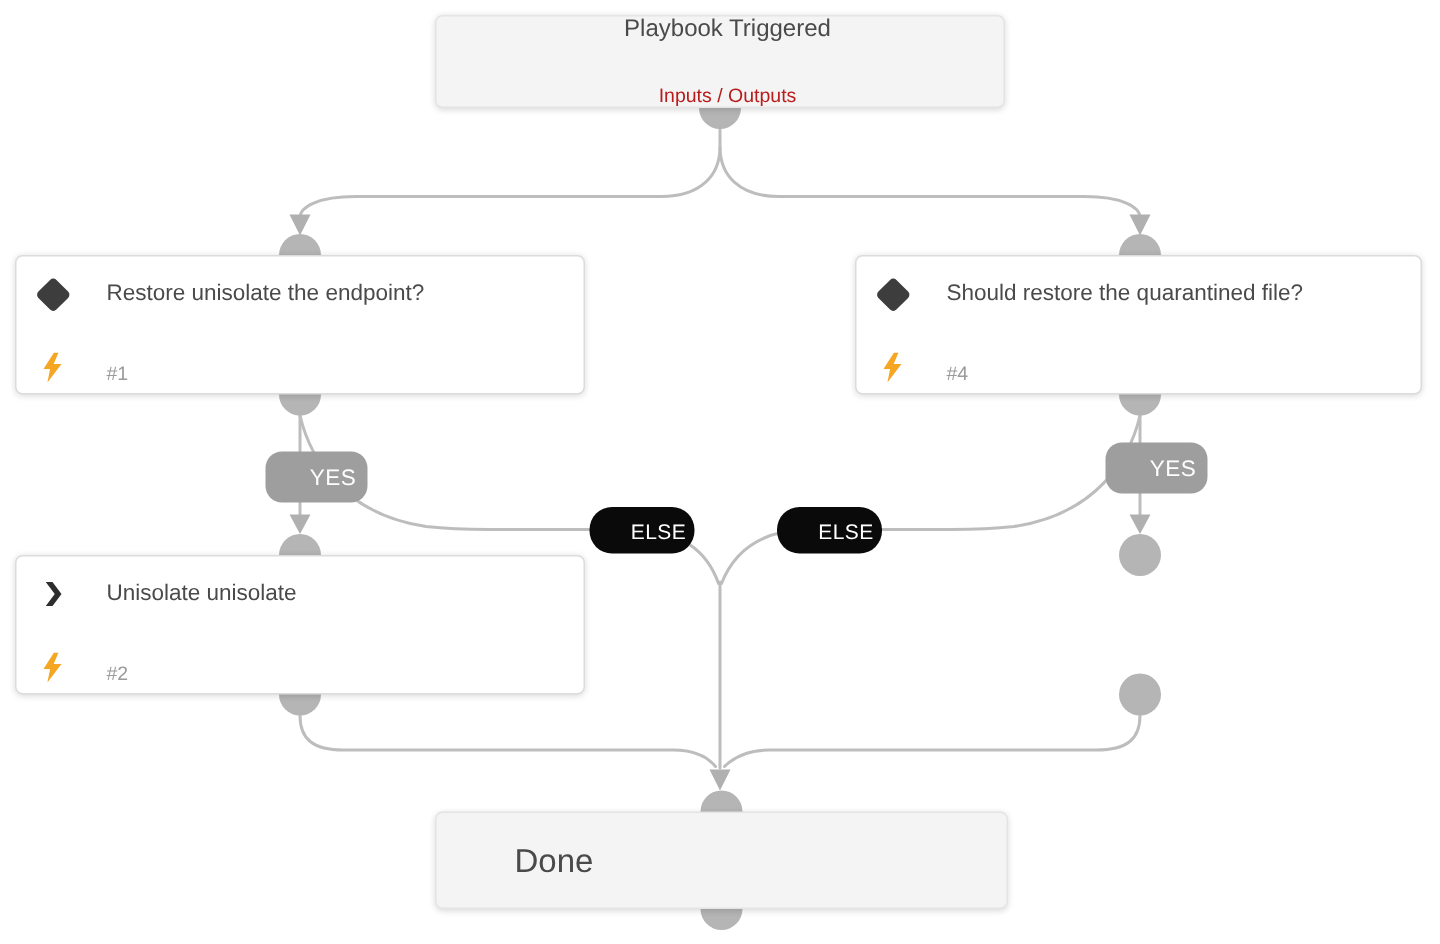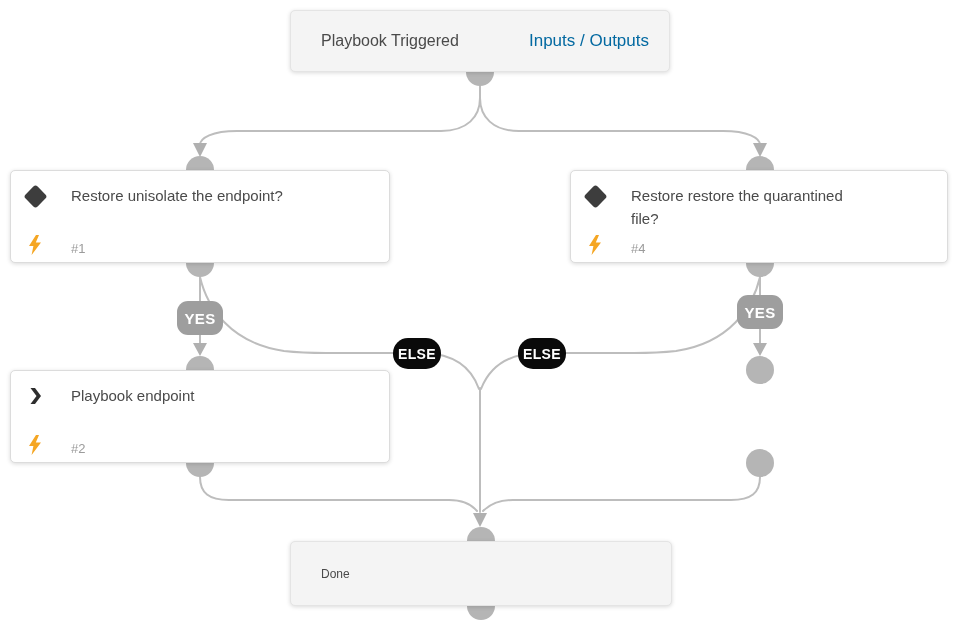--- a/index.html
+++ b/index.html
@@ -8,40 +8,40 @@
     font-family:"Liberation Sans","DejaVu Sans",sans-serif;
   }
   .wires{position:absolute;left:0;top:0;z-index:1;}
   .node{
     position:absolute;z-index:2;background:#ffffff;
     border:1px solid #dcdcdc;border-radius:5px;
     box-shadow:0 1px 4px rgba(0,0,0,0.15);
     box-sizing:border-box;
   }
   .node.tinted{background:#f4f4f4;border-color:#e4e4e4;}
-  .trigger{left:290px;top:10px;width:380px;height:62px;display:flex;align-items:center;padding:0 20px 0 30px;}
+  .trigger{left:290px;top:10px;width:380px;height:62px;display:flex;align-items:center;padding:0 20px 0 30px;flex-direction:column;}
   .trigger-title{font-size:16px;color:#4a4a4a;flex:1;}
-  .io-label{font-size:17px;color:#0369a1;}
+  .io-label{font-size:13px;color:#b91c1c;}
   .done{left:290px;top:541px;width:382px;height:65px;display:flex;align-items:center;padding:0 30px;}
-  .done-title{font-size:12px;color:#4a4a4a;}
+  .done-title{font-size:22px;color:#4a4a4a;margin-left:22px;}
   .step{width:380px;height:93px;}
   #decision-left{left:10px;top:170px;}
   #decision-right{left:570px;top:170px;width:378px;}
   #action-left{left:10px;top:370px;}
   #action-right{left:570px;top:370px;width:378px;}
   .row1{position:absolute;left:12px;top:13px;right:14px;display:flex;align-items:flex-start;}
   .row2{position:absolute;left:12px;top:62px;height:24px;display:flex;align-items:center;}
   .icon-cell{width:24px;flex:0 0 24px;display:flex;justify-content:center;margin-right:24px;}
   .node-title{font-size:15px;line-height:23px;color:#4a4a4a;max-width:250px;}
   .ref{font-size:13px;color:#9b9b9b;margin-top:7px;}
   .diamond{width:17px;height:17px;background:#3d3d3d;border-radius:3px;transform:rotate(45deg);margin-top:4px;}
   .chevron-svg{margin-top:3px;}
   .badge{
     position:absolute;z-index:3;display:flex;align-items:center;justify-content:center;
-    color:#ffffff;font-weight:700;letter-spacing:0.3px;
+    color:#ffffff;font-weight:400;letter-spacing:0.3px;padding-left:22px;
   }
   .yes{width:46px;height:34px;border-radius:11px;background:#9e9e9e;font-size:15px;}
   #yes-left{left:177px;top:301px;}
   #yes-right{left:737px;top:295px;}
   .else{width:48px;height:31px;border-radius:15px;background:#0a0a0a;font-size:14px;}
   #else-left{left:393px;top:338px;}
   #else-right{left:518px;top:338px;}
 </style>
 </head>
 <body>
@@ -102,40 +102,40 @@
       </span>
       <span class="ref">#1</span>
     </div>
   </div>
 
   <div class="node step" id="decision-right">
     <div class="row1">
       <span class="icon-cell">
           <span class="diamond"></span>
         </span>
-      <span class="node-title" style="max-width:240px;">Restore restore the quarantined file?</span>
+      <span class="node-title" style="max-width:240px;">Should restore the quarantined file?</span>
     </div>
     <div class="row2">
       <span class="icon-cell">
         <svg class="bolt-svg" width="14" height="20" viewBox="0 0 14 20">
             <path d="M8 0 L1 11 H5.4 L3.6 20 L13 7.6 H7.8 L11 0 Z" fill="#f5a623"></path>
           </svg>
       </span>
       <span class="ref">#4</span>
     </div>
   </div>
 
   <div class="node step" id="action-left">
     <div class="row1">
       <span class="icon-cell">
         <svg class="chevron-svg" width="14" height="18" viewBox="0 0 14 18">
             <path d="M2.5 1 H7 L13 9 L7 17 H2.5 L8.5 9 Z" fill="#2e2e2e"></path>
           </svg>
       </span>
-      <span class="node-title">Playbook endpoint</span>
+      <span class="node-title">Unisolate unisolate</span>
     </div>
     <div class="row2">
       <span class="icon-cell">
         <svg class="bolt-svg" width="14" height="20" viewBox="0 0 14 20">
             <path d="M8 0 L1 11 H5.4 L3.6 20 L13 7.6 H7.8 L11 0 Z" fill="#f5a623"></path>
           </svg>
       </span>
       <span class="ref">#2</span>
     </div>
   </div>

